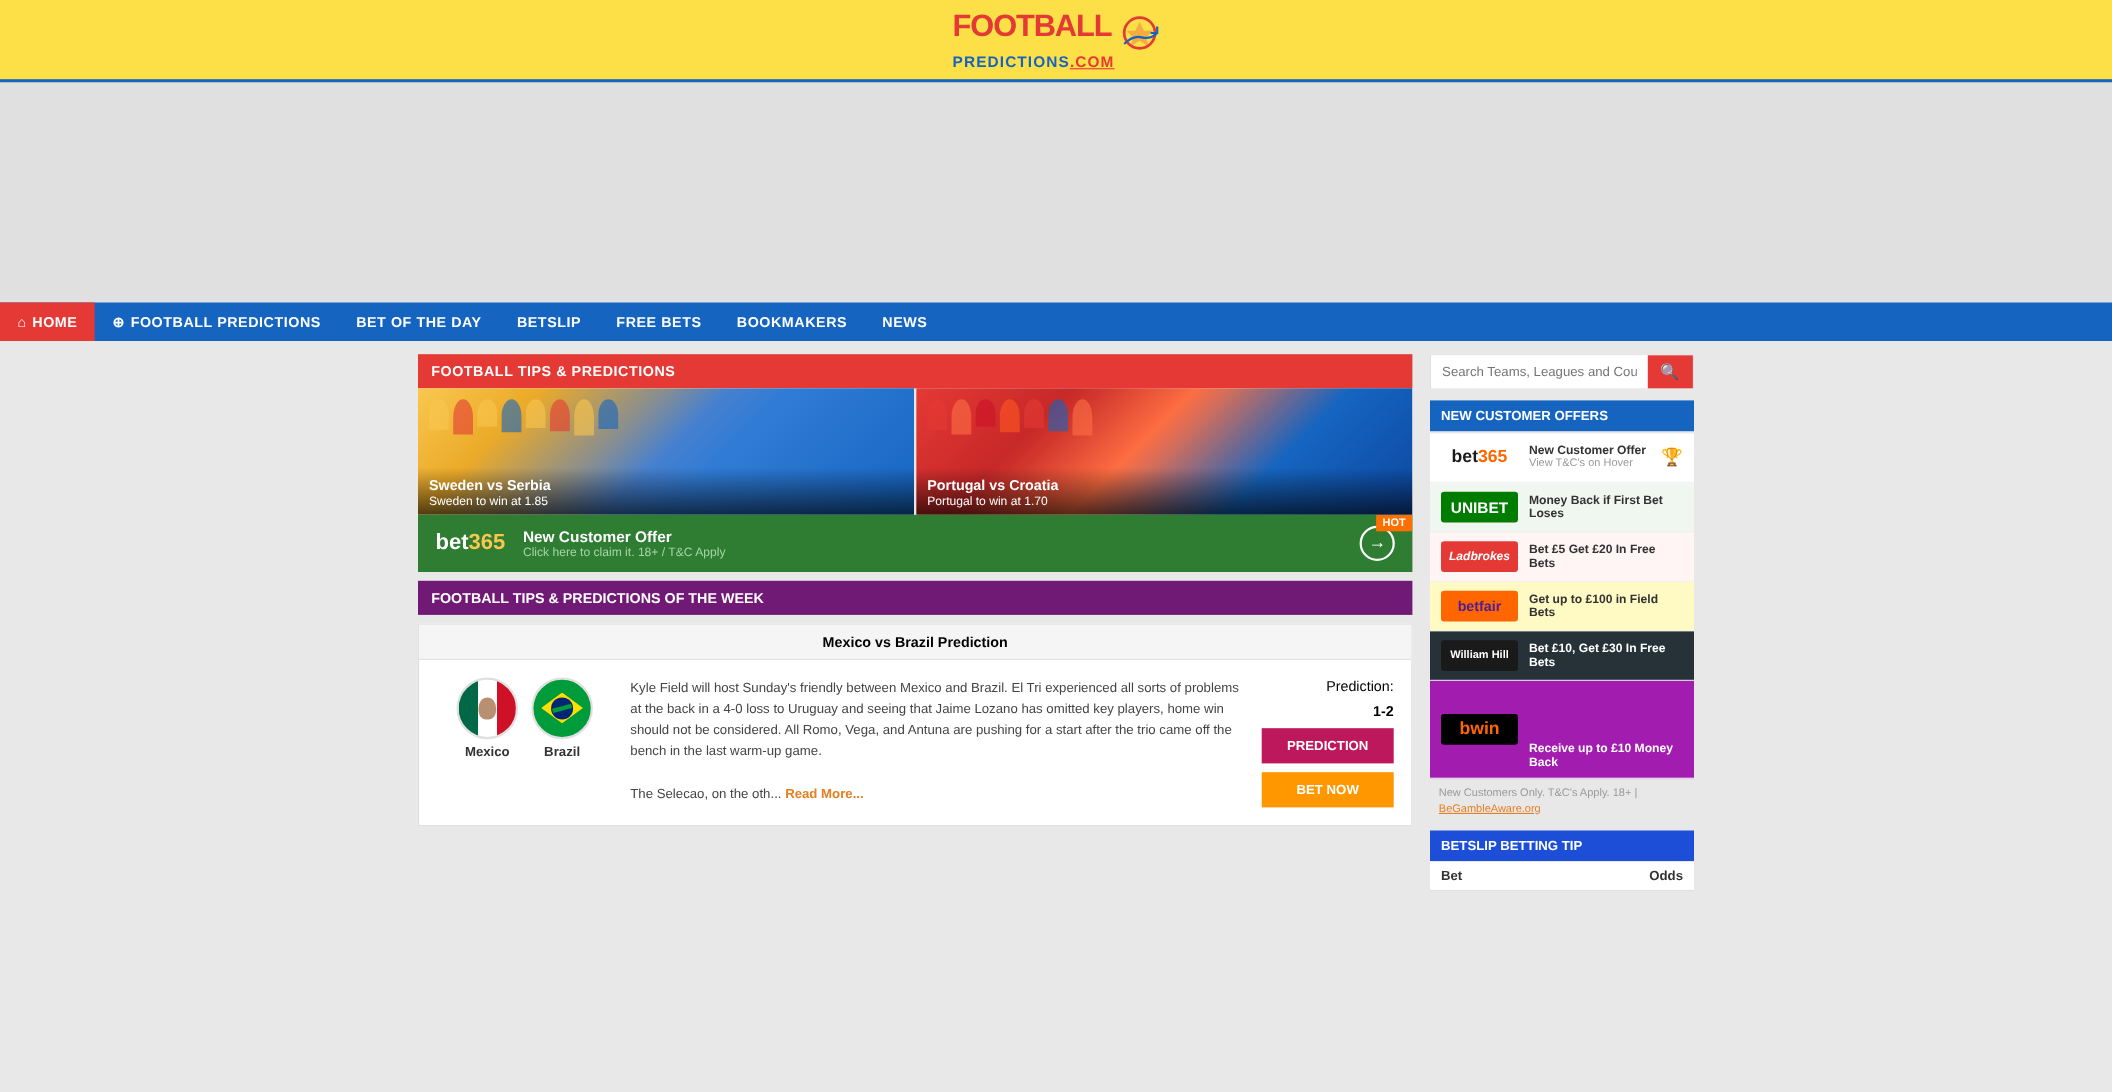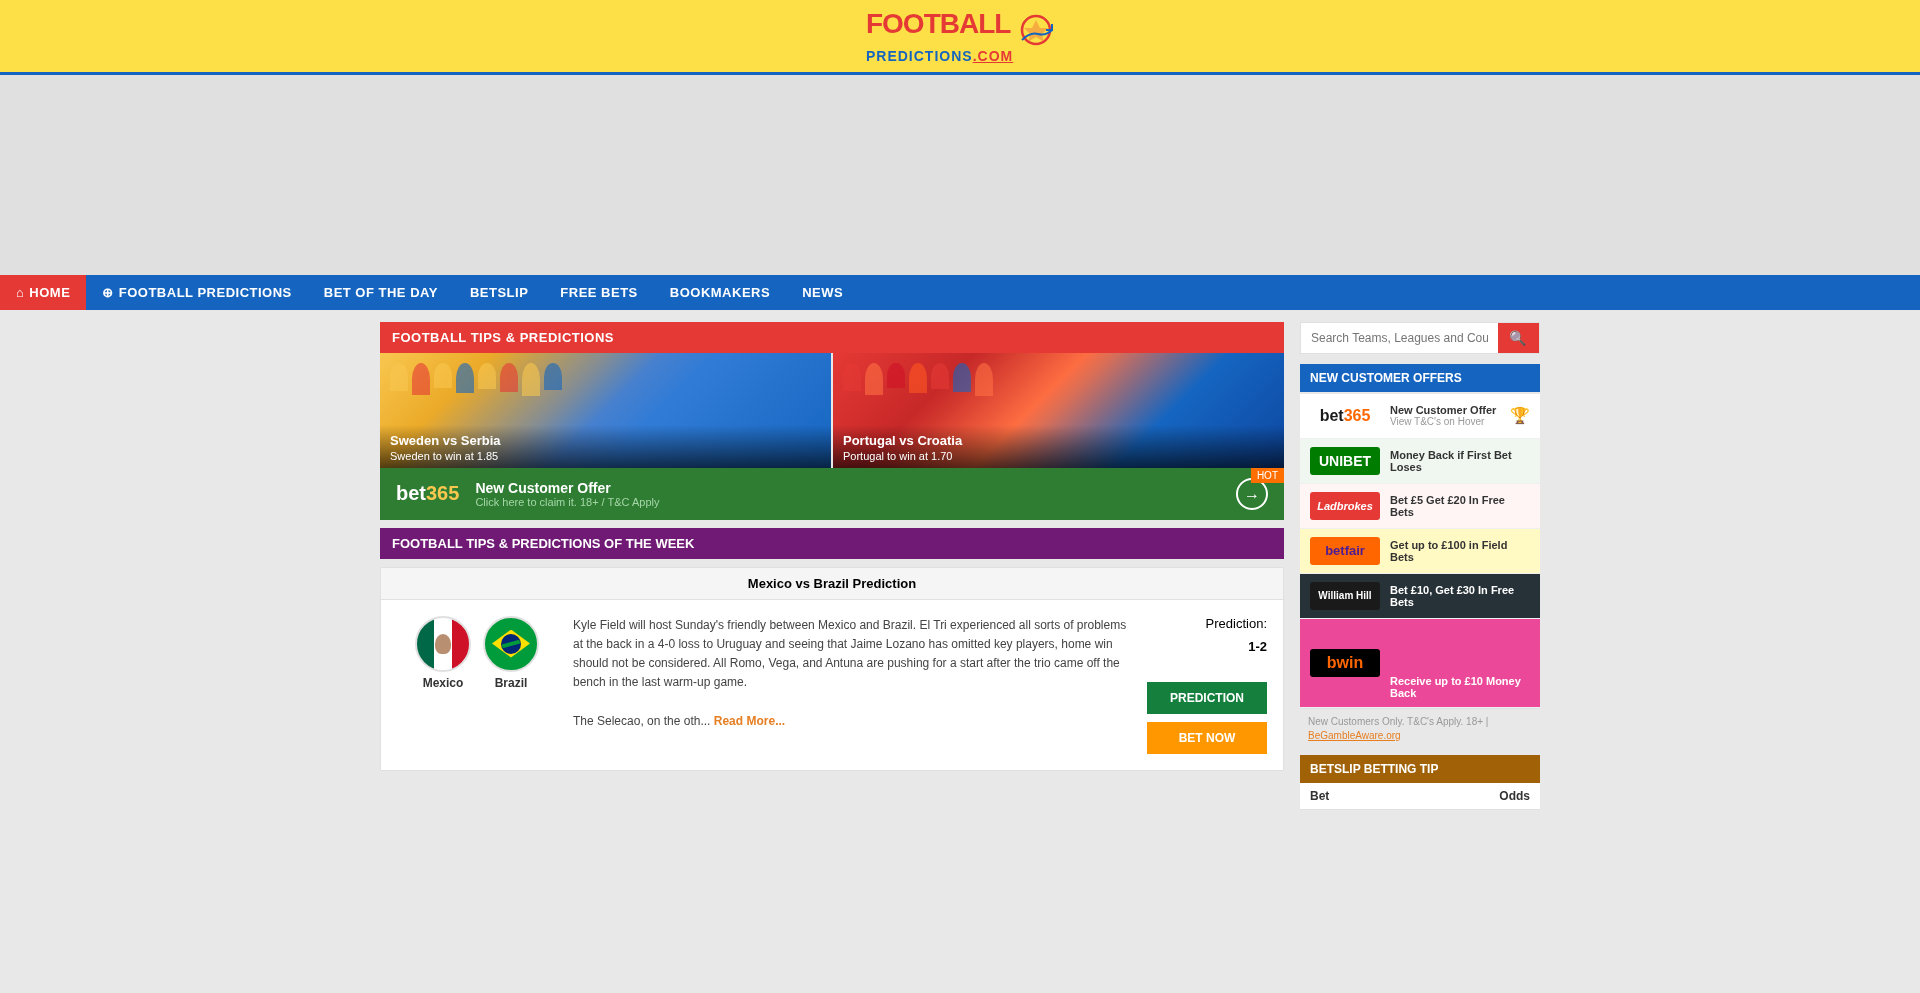--- a/index.html
+++ b/index.html
@@ -147,21 +147,21 @@
       position: relative;
       overflow: hidden;
     }
     .promo-banner .hot-badge {
       position: absolute;
       top: 0;
       right: 0;
       background: #ff6f00;
       color: #fff;
       font-size: 10px;
-      font-weight: 400;
+      font-weight: 700;
       padding: 2px 6px;
       transform: rotate(0);
     }
     .bet365-logo {
       font-size: 20px;
       font-weight: 900;
       color: #fff;
     }
     .bet365-logo span { color: #f9c74f; }
     .promo-text {
@@ -266,31 +266,30 @@
       font-weight: 600;
     }
     .action-col {
       display: flex;
       flex-direction: column;
       gap: 8px;
       min-width: 120px;
       align-items: flex-end;
     }
     .btn-prediction {
-      background: #15803d;
+      background: #be185d;
       color: #fff;
       border: none;
       padding: 9px 18px;
       font-weight: 700;
       font-size: 12px;
       cursor: pointer;
       text-transform: uppercase;
       width: 120px;
       text-align: center;
-      margin-top: 20px;
     }
     .btn-betnow {
       background: #ff9800;
       color: #fff;
       border: none;
       padding: 9px 18px;
       font-weight: 700;
       font-size: 12px;
       cursor: pointer;
       text-transform: uppercase;
@@ -390,21 +389,21 @@
       font-size: 10px;
       color: #999;
       padding: 6px 8px;
       border-top: 1px solid #e0e0e0;
       line-height: 1.4;
     }
     .disclaimer a { color: #e67e22; }
 
     
     .betslip-header {
-      background: #a16207;
+      background: #1d4ed8;
       color: #fff;
       font-weight: 700;
       font-size: 12px;
       padding: 7px 10px;
       text-transform: uppercase;
       margin-top: 6px;
     }
     .betslip-table-header {
       display: flex;
       justify-content: space-between;
@@ -414,21 +413,21 @@
     }
     .betslip-table-header span {
       font-size: 12px;
       font-weight: 600;
       color: #333;
     }
 
     .offer-row-yellow { background: #fff9c4; }
     .offer-row-dark { background: #263238; }
     .offer-row-dark .offer-text { color: #fff; }
-    .offer-row-black { background: #ec4899; }
+    .offer-row-black { background: #a21caf; }
     .offer-row-black .offer-text { color: #fff; margin-top: 48px; }
   </style>
 </head>
 <body>
 
 <header class="site-header">
   <div style="text-align:center; cursor:pointer;">
     <div>
       <span class="logo-text">FOOTBALL</span>
       <svg class="logo-icon" viewBox="0 0 36 36" style="vertical-align:middle;">

